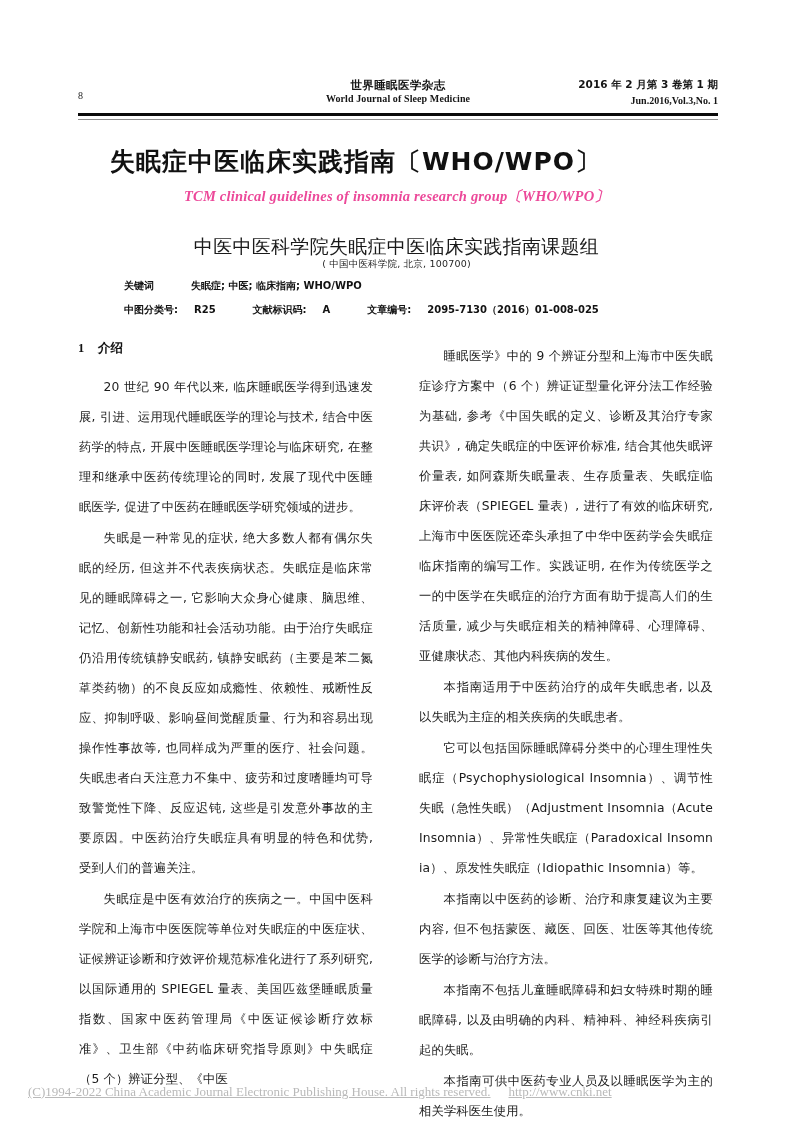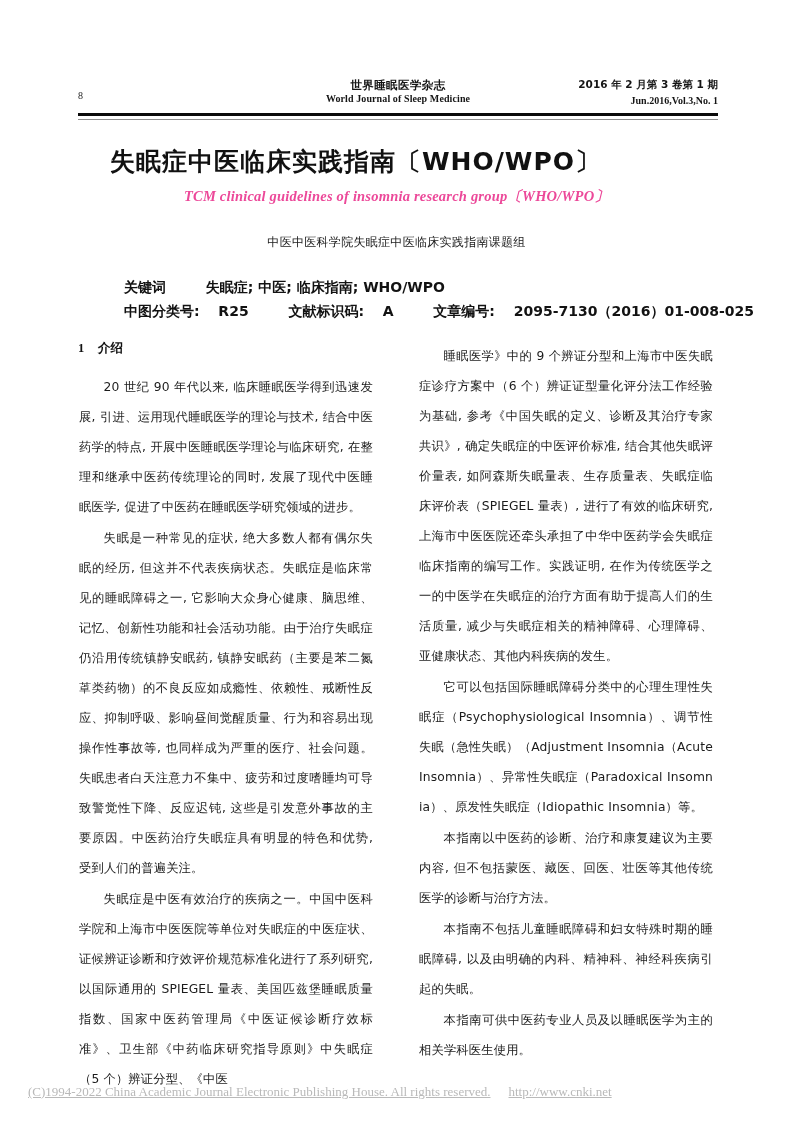--- a/index.html
+++ b/index.html
@@ -126,41 +126,41 @@
     letter-spacing: 0.2px;
     color: #ec4899;
   }
   .authors {
     position: absolute;
     left: 0;
     top: 234px;
     width: 793px;
     text-align: center;
     font-family: "DejaVu Sans", sans-serif;
-    font-size: 12px;
+    font-size: 19px;
     color: #1a1a1a;
     letter-spacing: 0.3px;
   }
   .affiliation {
     position: absolute;
     left: 0;
     top: 258px;
     width: 793px;
     text-align: center;
     font-family: "DejaVu Sans", sans-serif;
     font-size: 9.5px;
     color: #1f1f1f;
     letter-spacing: 0.2px;
   }
 
   .meta-line {
     position: absolute;
     left: 124px;
     font-family: "DejaVu Sans", sans-serif;
-    font-size: 14px;
+    font-size: 10px;
     font-weight: bold;
     color: #121212;
     white-space: nowrap;
   }
   .meta-keywords { top: 279px; }
   .meta-class    { top: 303px; }
   .meta-label {
     font-weight: bold;
   }
   .meta-sep {
@@ -238,20 +238,21 @@
       <div class="rh-right-l1">2016 年 2 月第 3 卷第 1 期</div>
       <div class="rh-right-l2">Jun.2016,Vol.3,No. 1</div>
     </div>
   </div>
   <div class="rule-thick"></div>
   <div class="rule-thin"></div>
 
   <div class="title-cn">失眠症中医临床实践指南〔WHO/WPO〕</div>
   <div class="title-en">TCM clinical guidelines of insomnia research group〔WHO/WPO〕</div>
   <div class="authors">中医中医科学院失眠症中医临床实践指南课题组</div>
+  <div class="affiliation">( 中国中医科学院, 北京, 100700)</div>
 
   <div class="meta-line meta-keywords">
     <span class="meta-label">关键词</span>
     <span class="meta-sep"></span>
     <span>失眠症; 中医; 临床指南; WHO/WPO</span>
   </div>
 
   <div class="meta-line meta-class">
     <span class="meta-label">中图分类号:</span>
     <span class="meta-sep-sm"></span>
@@ -270,20 +271,21 @@
     <h2 class="section-head">
       <span class="sec-num">1</span><span>介绍</span>
     </h2>
     <p class="para">20 世纪 90 年代以来, 临床睡眠医学得到迅速发展, 引进、运用现代睡眠医学的理论与技术, 结合中医药学的特点, 开展中医睡眠医学理论与临床研究, 在整理和继承中医药传统理论的同时, 发展了现代中医睡眠医学, 促进了中医药在睡眠医学研究领域的进步。</p>
     <p class="para">失眠是一种常见的症状, 绝大多数人都有偶尔失眠的经历, 但这并不代表疾病状态。失眠症是临床常见的睡眠障碍之一, 它影响大众身心健康、脑思维、记忆、创新性功能和社会活动功能。由于治疗失眠症仍沿用传统镇静安眠药, 镇静安眠药（主要是苯二氮䓬类药物）的不良反应如成瘾性、依赖性、戒断性反应、抑制呼吸、影响昼间觉醒质量、行为和容易出现操作性事故等, 也同样成为严重的医疗、社会问题。失眠患者白天注意力不集中、疲劳和过度嗜睡均可导致警觉性下降、反应迟钝, 这些是引发意外事故的主要原因。中医药治疗失眠症具有明显的特色和优势, 受到人们的普遍关注。</p>
     <p class="para">失眠症是中医有效治疗的疾病之一。中国中医科学院和上海市中医医院等单位对失眠症的中医症状、证候辨证诊断和疗效评价规范标准化进行了系列研究, 以国际通用的 SPIEGEL 量表、美国匹兹堡睡眠质量指数、国家中医药管理局《中医证候诊断疗效标准》、卫生部《中药临床研究指导原则》中失眠症（5 个）辨证分型、《中医</p>
   </div>
 
   <div class="col col-right">
     <p class="para">睡眠医学》中的 9 个辨证分型和上海市中医失眠症诊疗方案中（6 个）辨证证型量化评分法工作经验为基础, 参考《中国失眠的定义、诊断及其治疗专家共识》, 确定失眠症的中医评价标准, 结合其他失眠评价量表, 如阿森斯失眠量表、生存质量表、失眠症临床评价表（SPIEGEL 量表）, 进行了有效的临床研究, 上海市中医医院还牵头承担了中华中医药学会失眠症临床指南的编写工作。实践证明, 在作为传统医学之一的中医学在失眠症的治疗方面有助于提高人们的生活质量, 减少与失眠症相关的精神障碍、心理障碍、亚健康状态、其他内科疾病的发生。</p>
+    <p class="para">本指南适用于中医药治疗的成年失眠患者, 以及以失眠为主症的相关疾病的失眠患者。</p>
     <p class="para">它可以包括国际睡眠障碍分类中的心理生理性失眠症（Psychophysiological Insomnia）、调节性失眠（急性失眠）（Adjustment Insomnia（Acute Insomnia）、异常性失眠症（Paradoxical Insomnia）、原发性失眠症（Idiopathic Insomnia）等。</p>
     <p class="para">本指南以中医药的诊断、治疗和康复建议为主要内容, 但不包括蒙医、藏医、回医、壮医等其他传统医学的诊断与治疗方法。</p>
     <p class="para">本指南不包括儿童睡眠障碍和妇女特殊时期的睡眠障碍, 以及由明确的内科、精神科、神经科疾病引起的失眠。</p>
     <p class="para">本指南可供中医药专业人员及以睡眠医学为主的相关学科医生使用。</p>
   </div>
 
   <div class="footer">
     <span>(C)1994-2022 China Academic Journal Electronic Publishing House. All rights reserved.</span><span class="f-url">http://www.cnki.net</span>
   </div>
 

